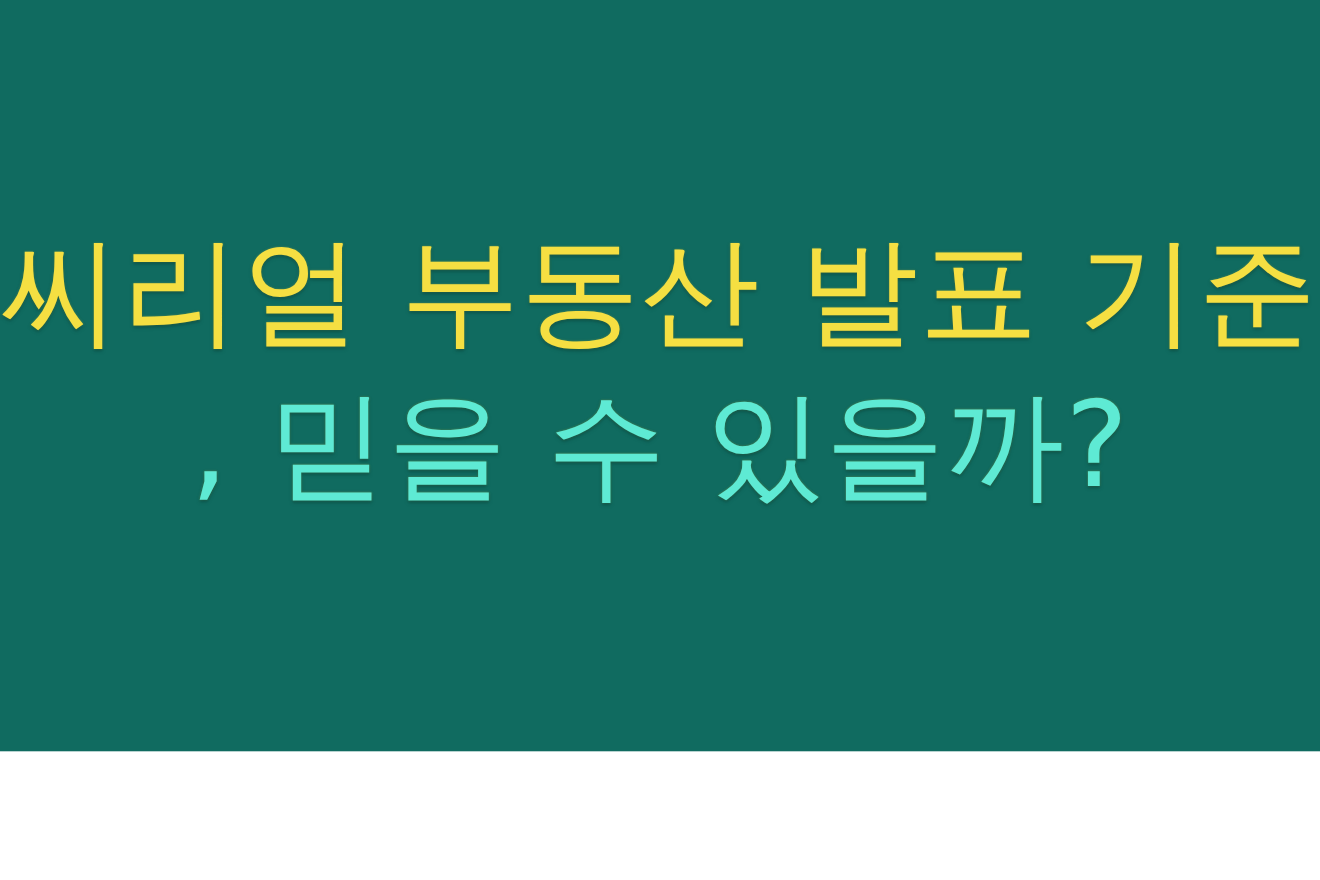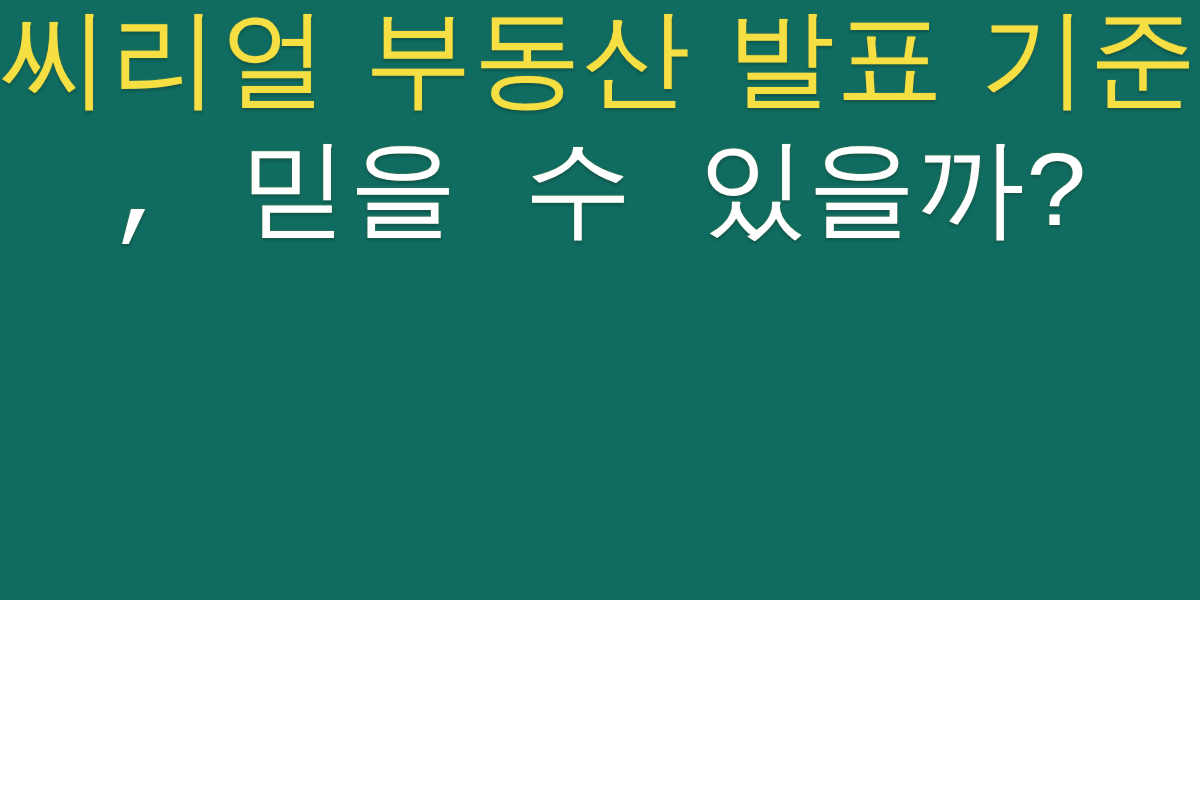--- a/index.html
+++ b/index.html
@@ -11,25 +11,26 @@
   body {
     width: 1200px;
     height: 800px;
     overflow: hidden;
     font-family: "DejaVu Sans", sans-serif;
   }
 
   #quote-card {
     position: relative;
     width: 1200px;
-    height: 600px;
+    height: 683px;
     box-sizing: border-box;
     display: flex;
     flex-direction: column;
     align-items: center;
+    justify-content: center;
     background: #106b60;
     overflow: hidden;
   }
 
   #headline-block {
     width: 1120px;
     text-align: center;
     display: flex;
     flex-direction: column;
     align-items: center;
@@ -58,17 +59,17 @@
 </style>
 </head>
 <body>
 
 <div id="quote-card" style="background: rgb(16, 107, 96);">
 
   <div id="headline-block">
 
     <span class="headline-line line-1" style="color: rgb(245, 223, 66);">씨리얼 부동산 발표 기준</span>
 
-    <span class="headline-line line-2" style="color: #ffffff; font-family: Liberation Mono, monospace;">, 믿을 수 있을까?</span>
+    <span class="headline-line line-2" style="color: #5eead4;">, 믿을 수 있을까?</span>
 
   </div>
 
 </div>
 
 </body></html>

